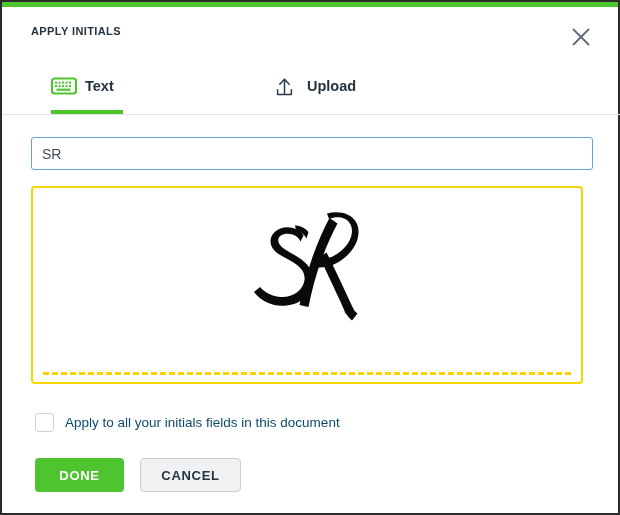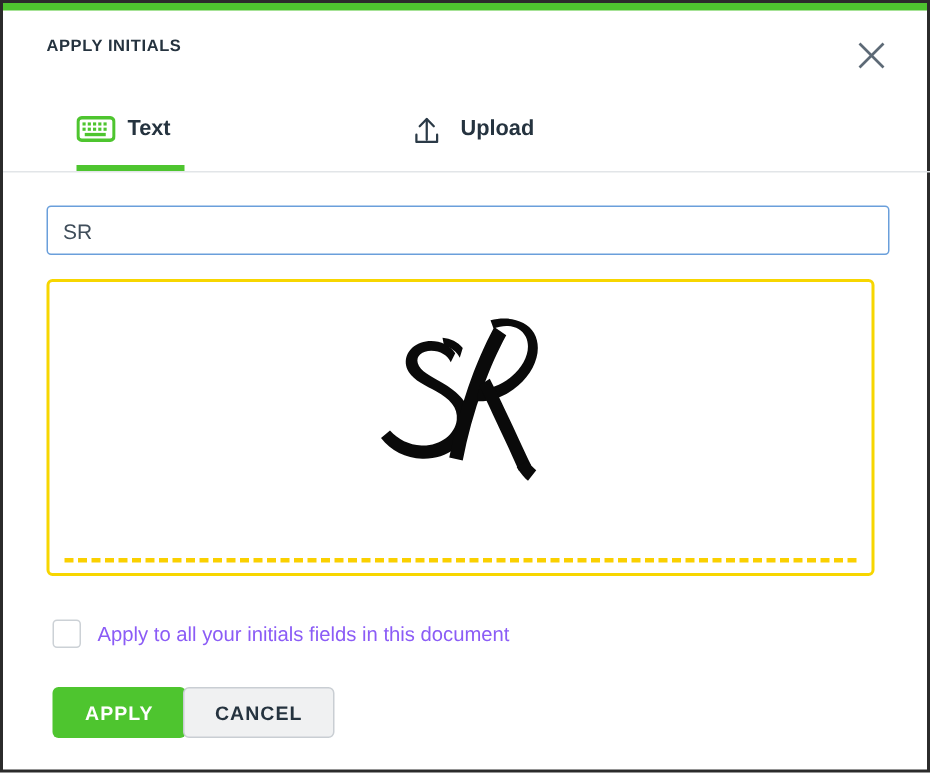--- a/index.html
+++ b/index.html
@@ -186,21 +186,21 @@
     height: 19px;
     box-sizing: border-box;
     border: 1px solid #ccd1d6;
     border-radius: 3px;
     background: #ffffff;
     flex: 0 0 auto;
   }
   #apply-all-label {
     margin-left: 11px;
     font-size: 13.5px;
-    color: #8b5cf6;
+    color: #0c4a6e;
     white-space: nowrap;
   }
 
   
   #done-button {
     position: absolute;
     left: 33px;
     top: 456px;
     width: 89px;
     height: 34px;
@@ -210,21 +210,21 @@
     background: #4ec52f;
     color: #ffffff;
     font-family: "Liberation Sans", sans-serif;
     font-size: 13px;
     font-weight: bold;
     letter-spacing: 0.7px;
     cursor: pointer;
   }
   #cancel-button {
     position: absolute;
-    left: 120px;
+    left: 138px;
     top: 456px;
     width: 101px;
     height: 34px;
     box-sizing: border-box;
     border: 1px solid #c9ced3;
     border-radius: 4px;
     background: #f0f1f2;
     color: #25333f;
     font-family: "Liberation Sans", sans-serif;
     font-size: 13px;
@@ -341,16 +341,16 @@
       </svg>
     </div>
     <div id="preview-baseline"></div>
   </div>
 
   <label id="apply-all-row">
     <span id="apply-all-checkbox"></span>
     <span id="apply-all-label">Apply to all your initials fields in this document</span>
   </label>
 
-  <button id="done-button">APPLY</button>
+  <button id="done-button">DONE</button>
   <button id="cancel-button">CANCEL</button>
 
 </div>
 
 </body></html>

